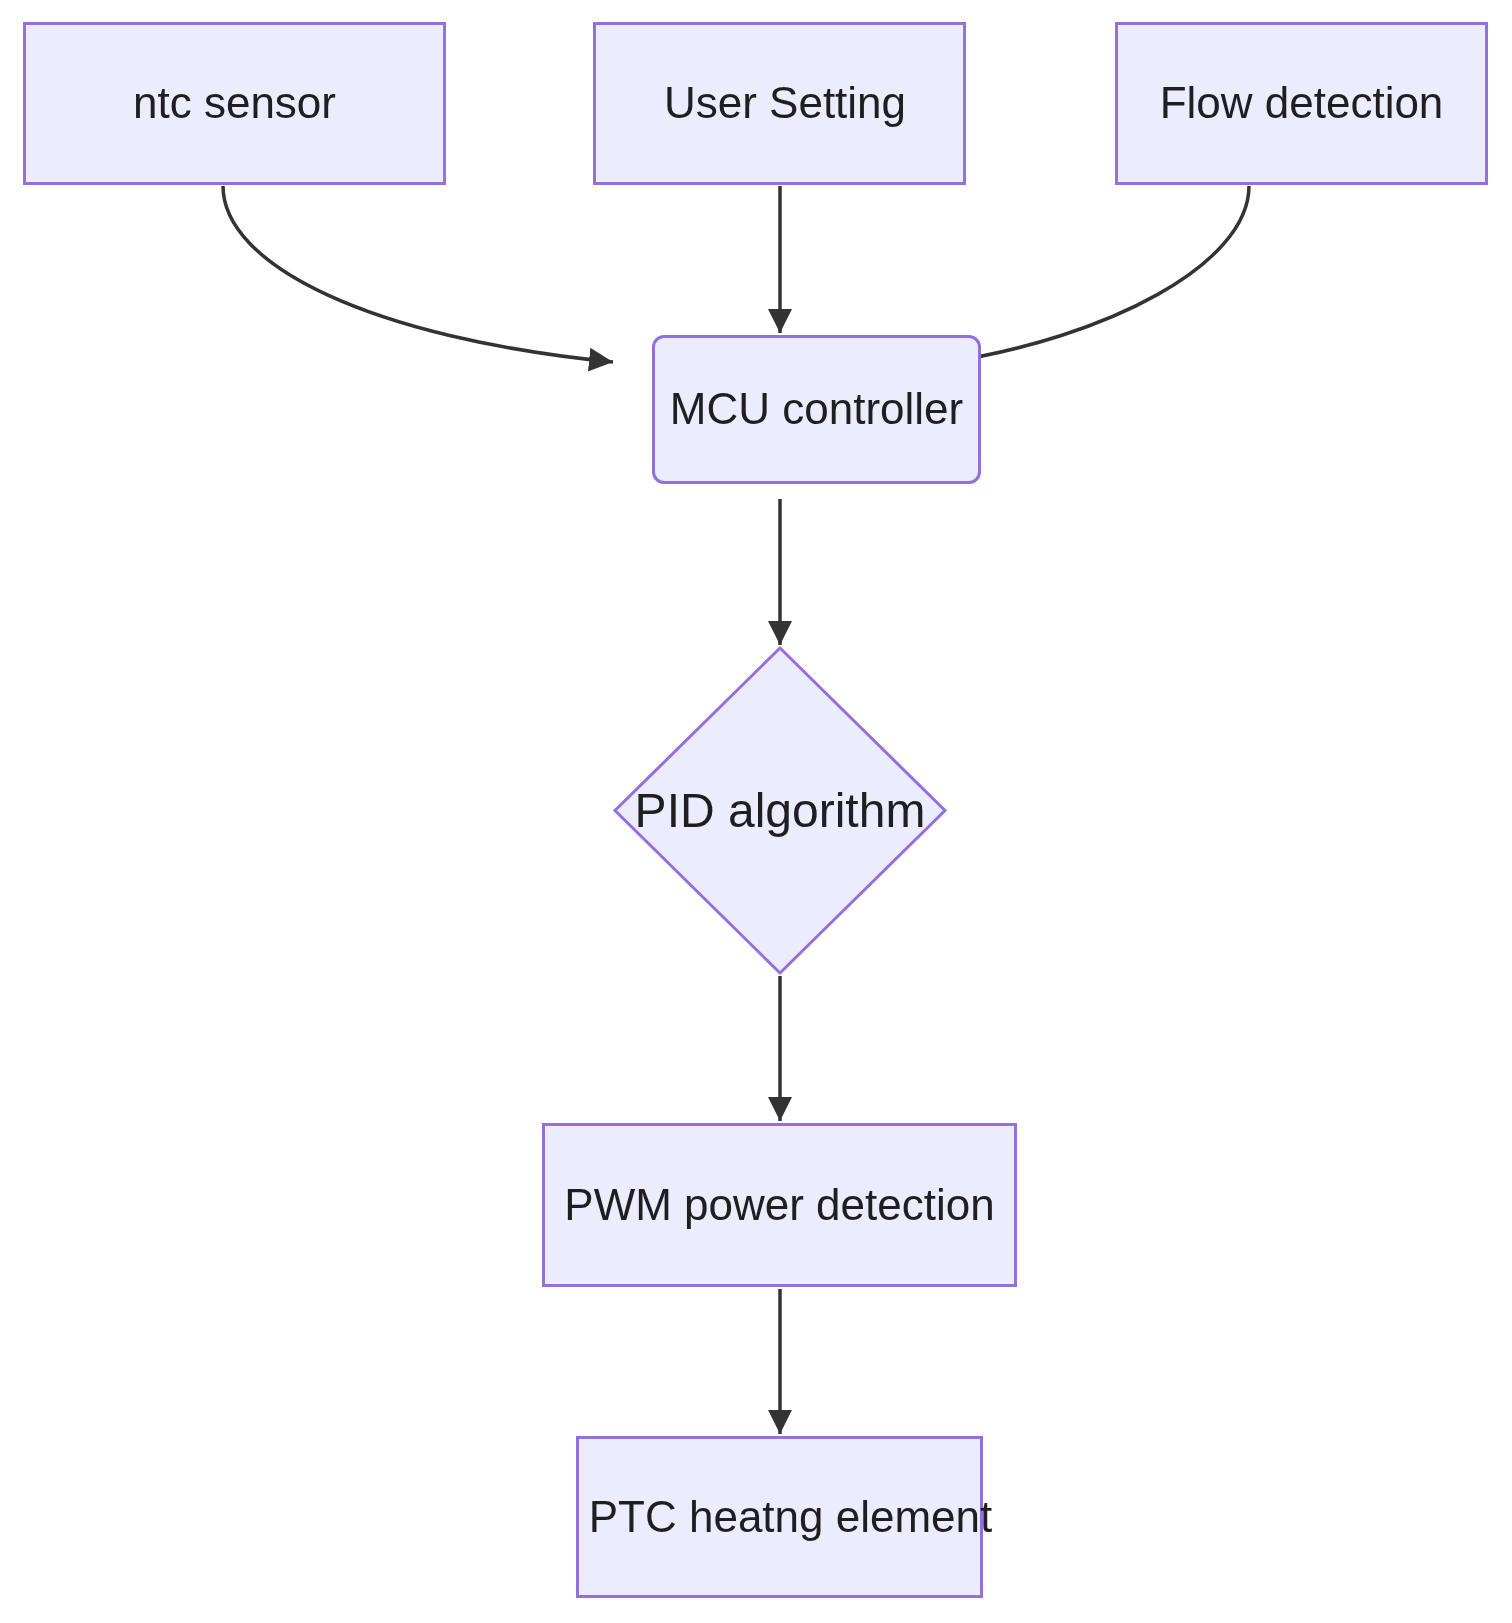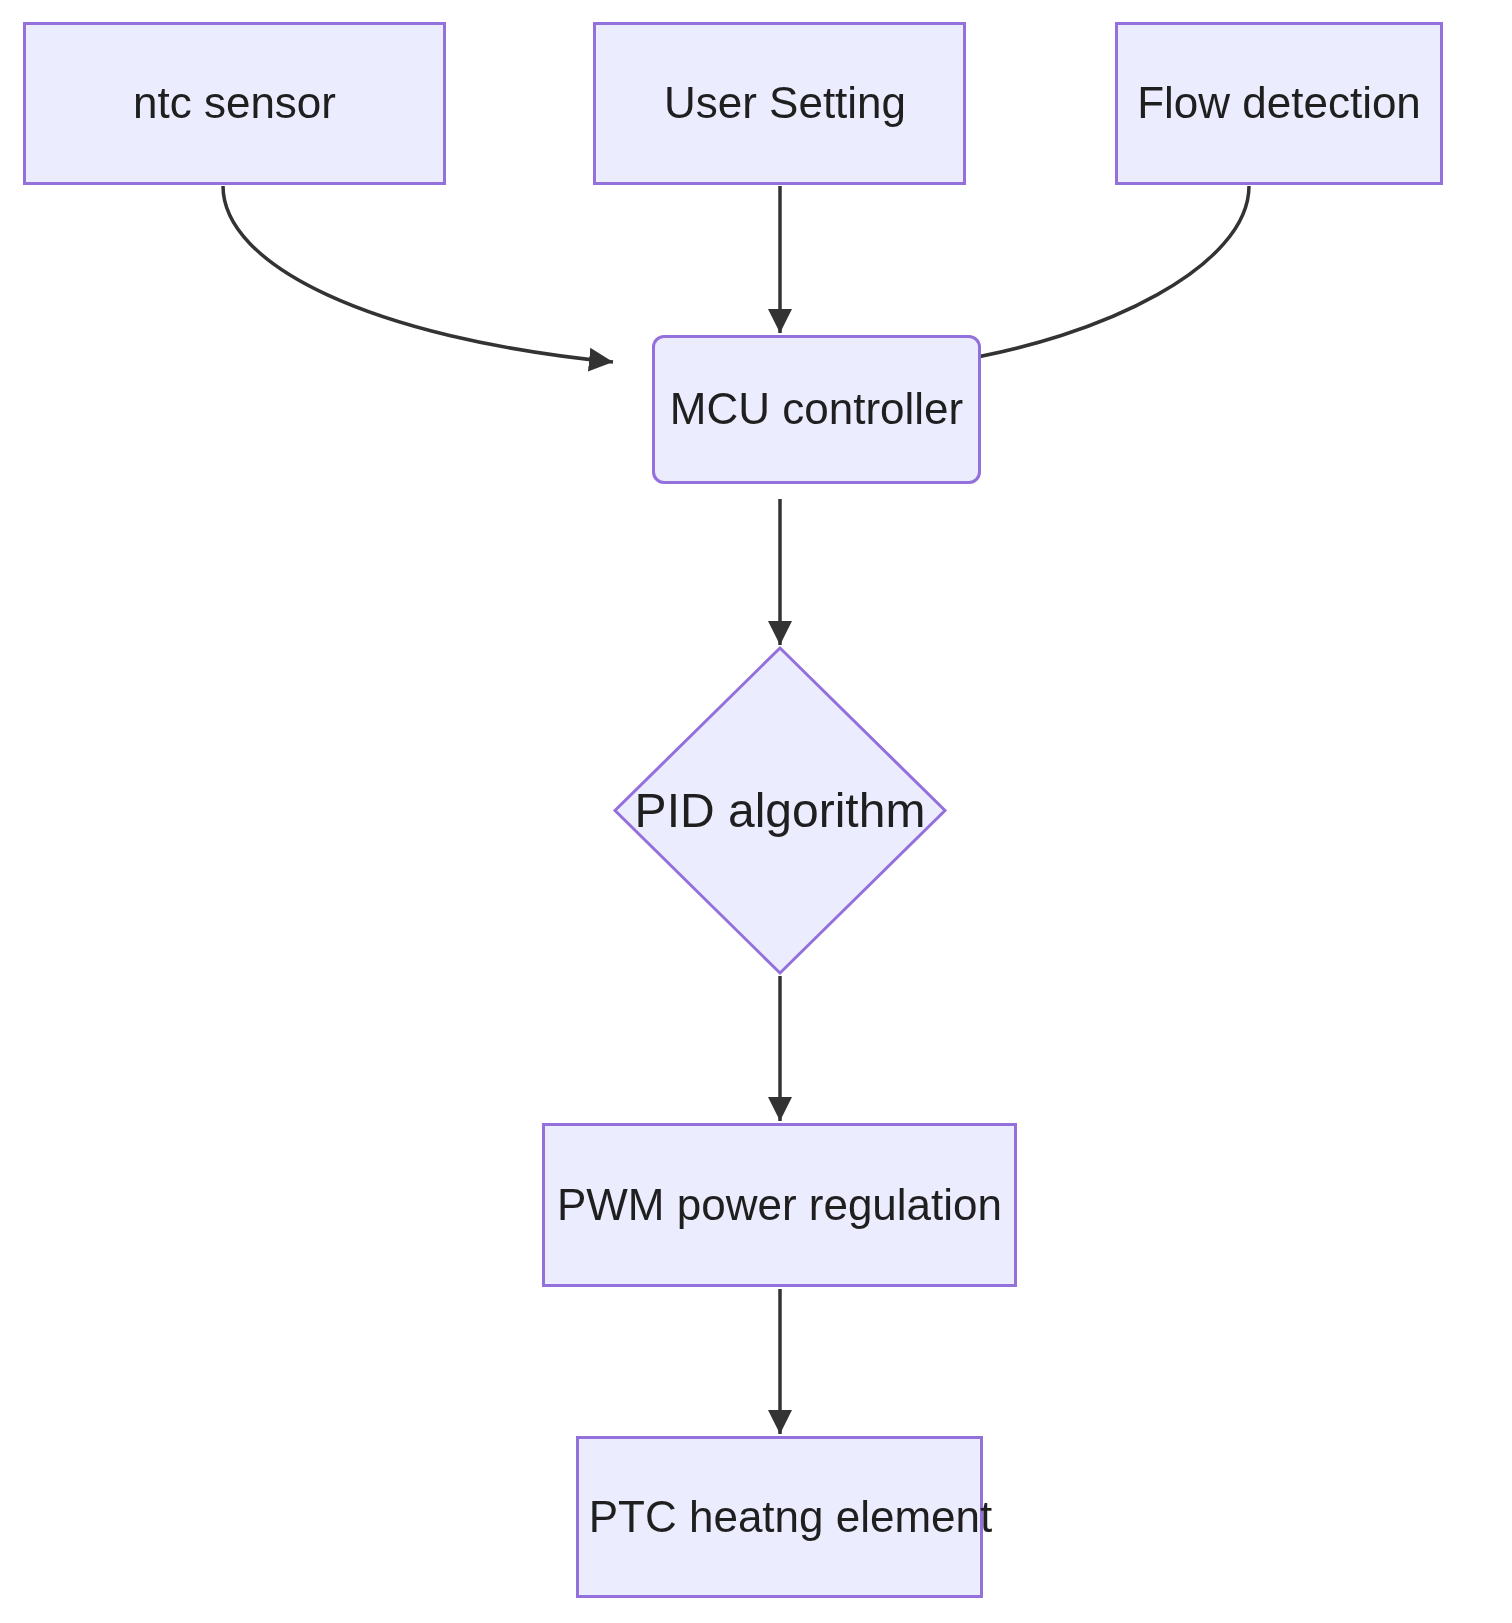--- a/index.html
+++ b/index.html
@@ -49,21 +49,21 @@
     align-items: center;
     justify-content: center;
     color: var(--text-color, #1f1f1f);
     font-size: 48px;
     white-space: nowrap;
   }
 
   
   #node-ntc      { left: 23px;   top: 22px;   width: 423px; height: 163px; }
   #node-user     { left: 593px;  top: 22px;   width: 373px; height: 163px; padding-left: 11px; }
-  #node-flow     { left: 1115px; top: 22px;   width: 328px; height: 163px; }
+  #node-flow     { left: 1115px; top: 22px;   width: 373px; height: 163px; }
   #node-mcu      { left: 616px;  top: 335px;  width: 329px; height: 149px; margin-left: 36px; }
   #diamond-svg   { left: 611px;  top: 644px;  }
   #node-pid      { left: 615px;  top: 648px;  width: 330px; height: 325px; }
   #node-pwm      { left: 542px;  top: 1123px; width: 475px; height: 164px; }
   #node-ptc      { left: 576px;  top: 1436px; width: 407px; height: 162px; padding-left: 22px; }
 </style>
 </head>
 <body>
 
 <div class="canvas">
@@ -99,20 +99,20 @@
   </div>
 
   <svg class="diamond-shape" id="diamond-svg" width="338" height="334" viewBox="0 0 338 334" xmlns="http://www.w3.org/2000/svg">
     <polygon points="169,4 334,166.5 169,329 4,166.5" fill="var(--node-fill, #ECECFF)" stroke="var(--node-border, #9370DB)" stroke-width="3"></polygon>
   </svg>
   <div class="diamond-label" id="node-pid">
     <span>PID algorithm</span>
   </div>
 
   <div class="node" id="node-pwm">
-    <span>PWM power regulation</span>
+    <span>PWM power detection</span>
   </div>
 
   <div class="node" id="node-ptc">
     <span>PTC heatng element</span>
   </div>
 
 </div>
 
 </body></html>

